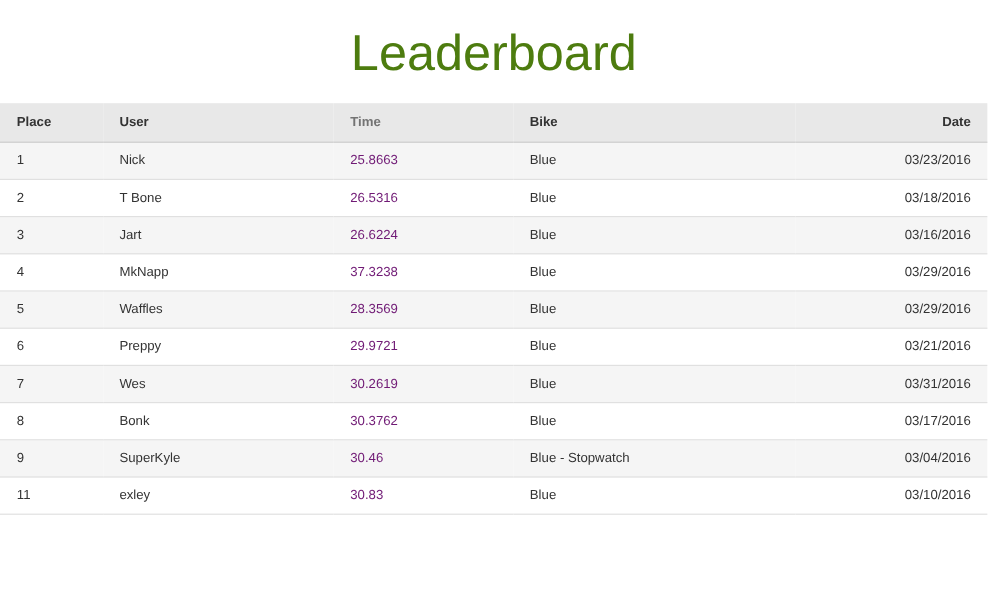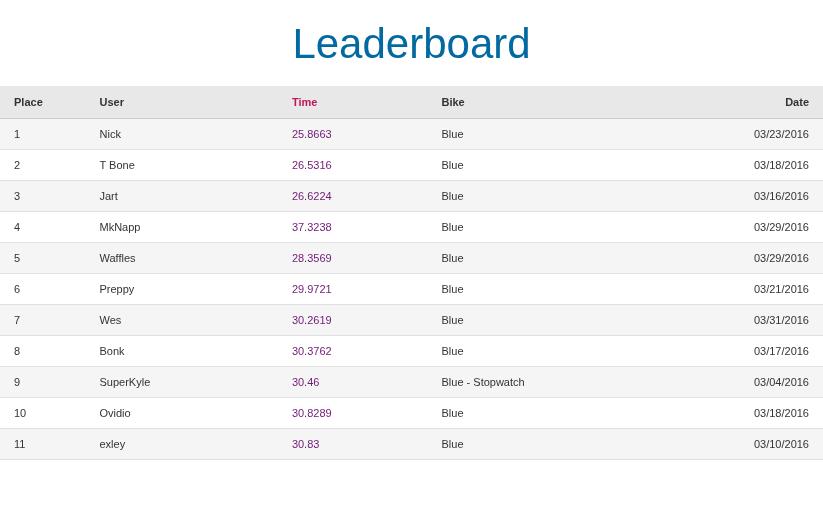--- a/index.html
+++ b/index.html
@@ -13,21 +13,21 @@
       background-color: #ffffff;
       color: #333333;
       width: 823px;
       min-height: 507px;
     }
 
     h1 {
       text-align: center;
       font-size: 42px;
       font-weight: normal;
-      color: #0369a1;
+      color: #4d7c0f;
       padding: 20px 0 18px 0;
     }
 
     table {
       width: 100%;
       border-collapse: collapse;
       font-size: 11px;
       border-radius: 19px;
     }
 
@@ -52,21 +52,21 @@
     }
 
     tbody td {
       padding: 9px 14px;
       color: #333333;
       border-bottom: 1px solid #e0e0e0;
     }
 
     .col-place { width: 80px; }
     .col-user { width: 180px; }
-    .col-time { width: 140px; color: #be185d; }
+    .col-time { width: 140px; color: #737373; }
     .col-bike { width: 220px; }
     .col-date { width: 150px; text-align: right; }
 
     tbody td.time-cell {
       color: #701a75;
     }
   </style>
 </head>
 <body>
 
@@ -140,27 +140,20 @@
         <td class="col-date">03/17/2016</td>
       </tr>
       <tr>
         <td class="col-place">9</td>
         <td class="col-user">SuperKyle</td>
         <td class="col-time time-cell">30.46</td>
         <td class="col-bike">Blue - Stopwatch</td>
         <td class="col-date">03/04/2016</td>
       </tr>
       <tr>
-        <td class="col-place">10</td>
-        <td class="col-user">Ovidio</td>
-        <td class="col-time time-cell">30.8289</td>
-        <td class="col-bike">Blue</td>
-        <td class="col-date">03/18/2016</td>
-      </tr>
-      <tr>
         <td class="col-place">11</td>
         <td class="col-user">exley</td>
         <td class="col-time time-cell">30.83</td>
         <td class="col-bike">Blue</td>
         <td class="col-date">03/10/2016</td>
       </tr>
     </tbody>
 </table>
 
 </body></html>

